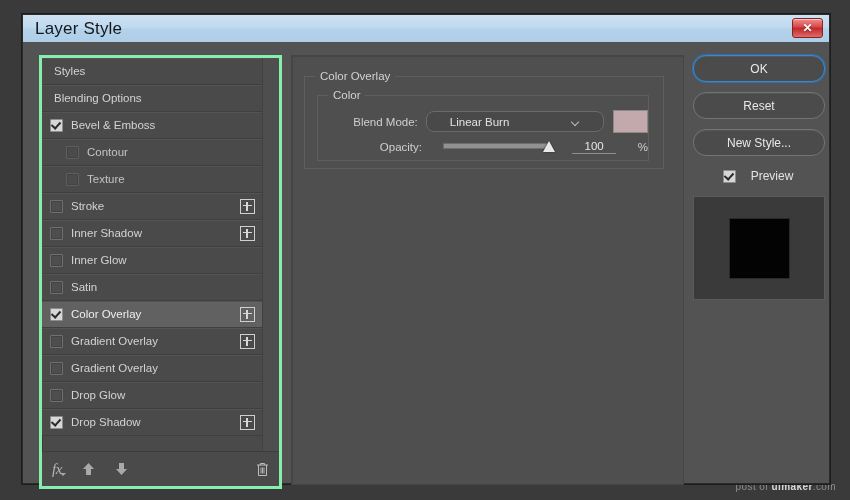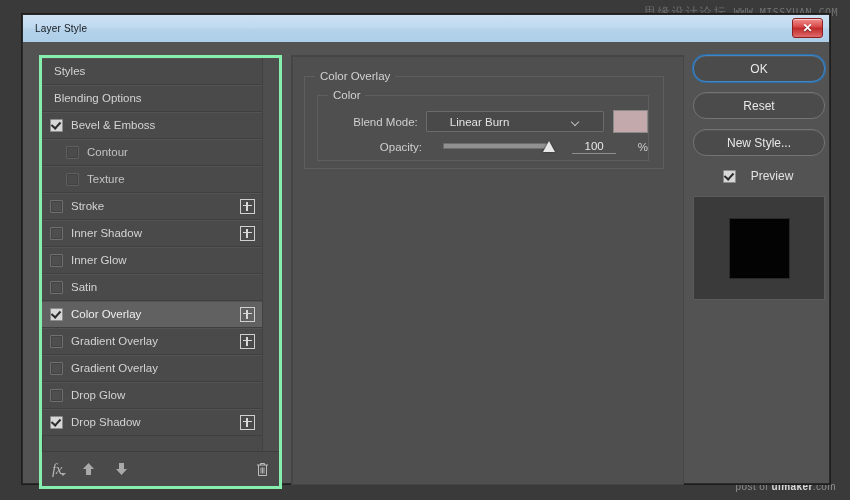--- a/index.html
+++ b/index.html
@@ -88,21 +88,21 @@
   .titlebar {
     height: 27px;
     background: linear-gradient(180deg, #cde2f3 0%, #bfd9ef 48%, #b4d2ea 52%, #aecee8 100%);
     display: flex;
     align-items: center;
     position: relative;
     border-bottom: 1px solid #7f9cb4;
   }
   .titlebar .title {
     margin-left: 12px;
-    font-size: 10px;
+    font-size: 17px;
     color: #13181d;
     letter-spacing: 0.2px;
   }
   .close-btn {
     position: absolute;
     right: 6px;
     top: 3px;
     width: 29px;
     height: 18px;
     border-radius: 3px;
@@ -338,21 +338,21 @@
     height: 19px;
     background: #494949;
     border: 1px solid #6a6a6a;
     display: flex;
     align-items: center;
     padding: 0 23px;
     font-size: 11.5px;
     color: #e2e2e2;
     position: relative;
     cursor: pointer;
-    border-radius: 1px;
+    border-radius: 8px;
   }
   .select-box .chev {
     margin-left: auto;
     width: 8px;
     height: 8px;
     position: relative;
   }
   .select-box .chev::after {
     content: "";
     position: absolute;
@@ -492,24 +492,20 @@
     height: 59px;
     background: #030303;
     box-shadow: 0 0 0 1px #2a2a2a;
   }
 </style>
 </head>
 <body>
 
 <div id="desktop">
 
-  <div class="wm-top">
-    <span class="cn">思缘设计论坛</span>
-    <span class="url">WWW.MISSYUAN.COM</span>
-  </div>
 
   <div class="wm-bottom">
     <span>post of </span><b>uimaker</b><span>.com</span>
   </div>
 
   <div id="dialog">
 
     <div class="titlebar">
       <span class="title">Layer Style</span>
       <div class="close-btn">

